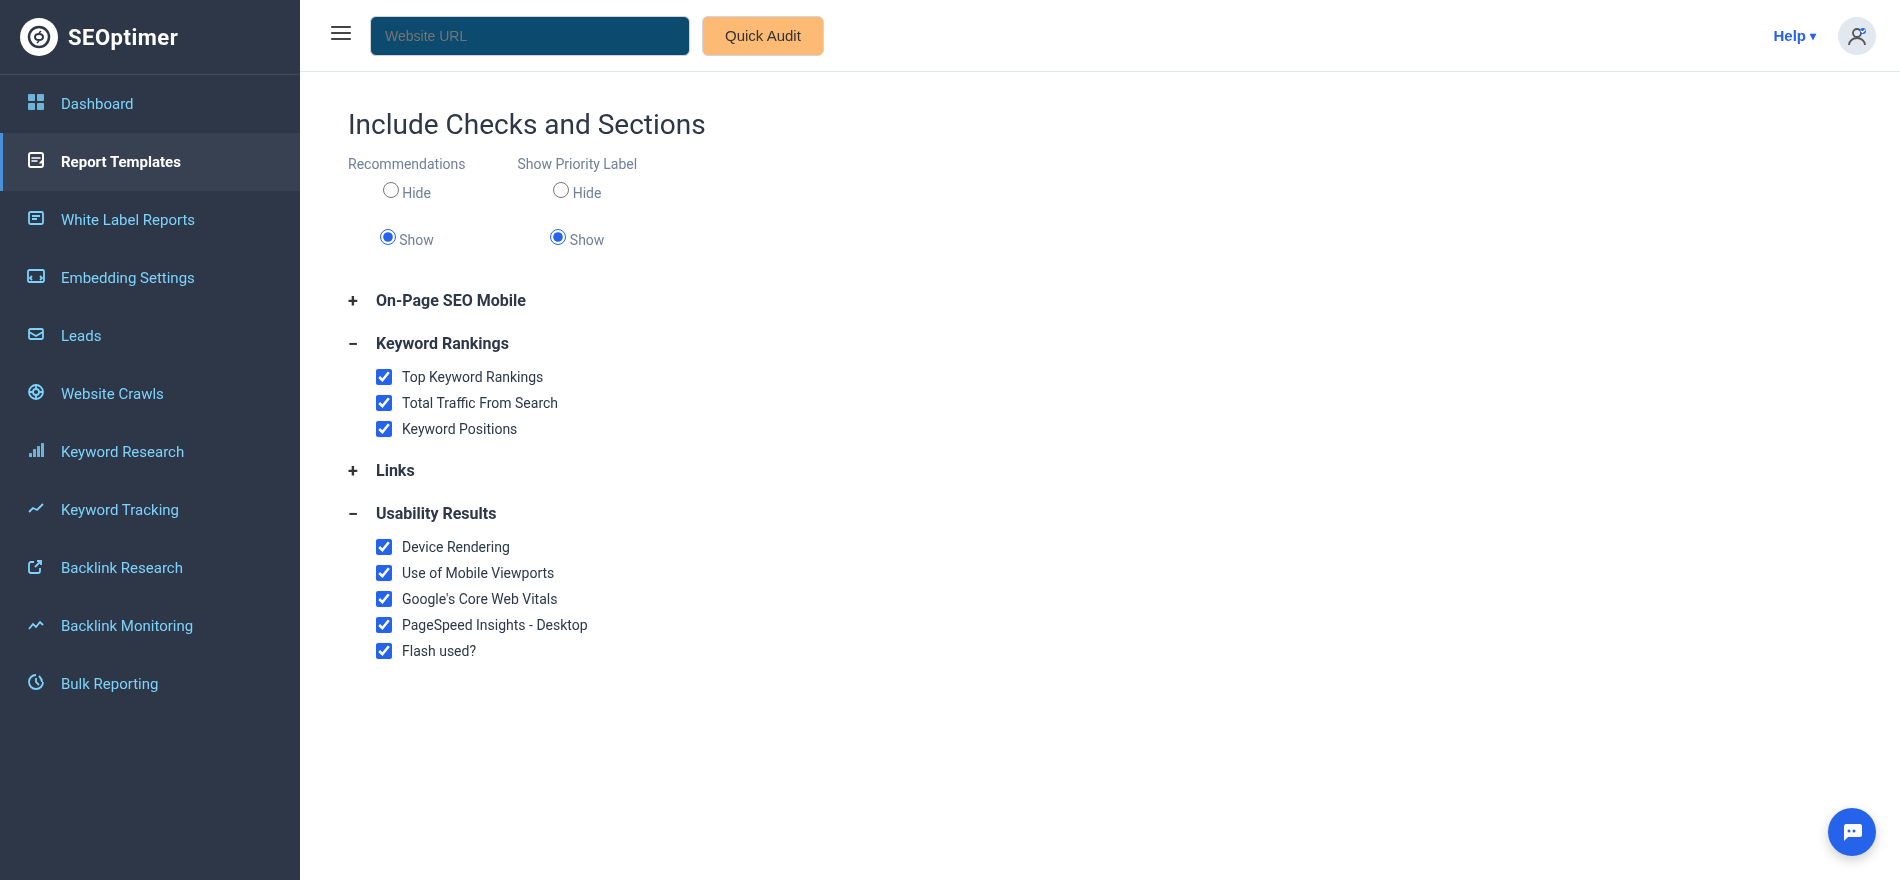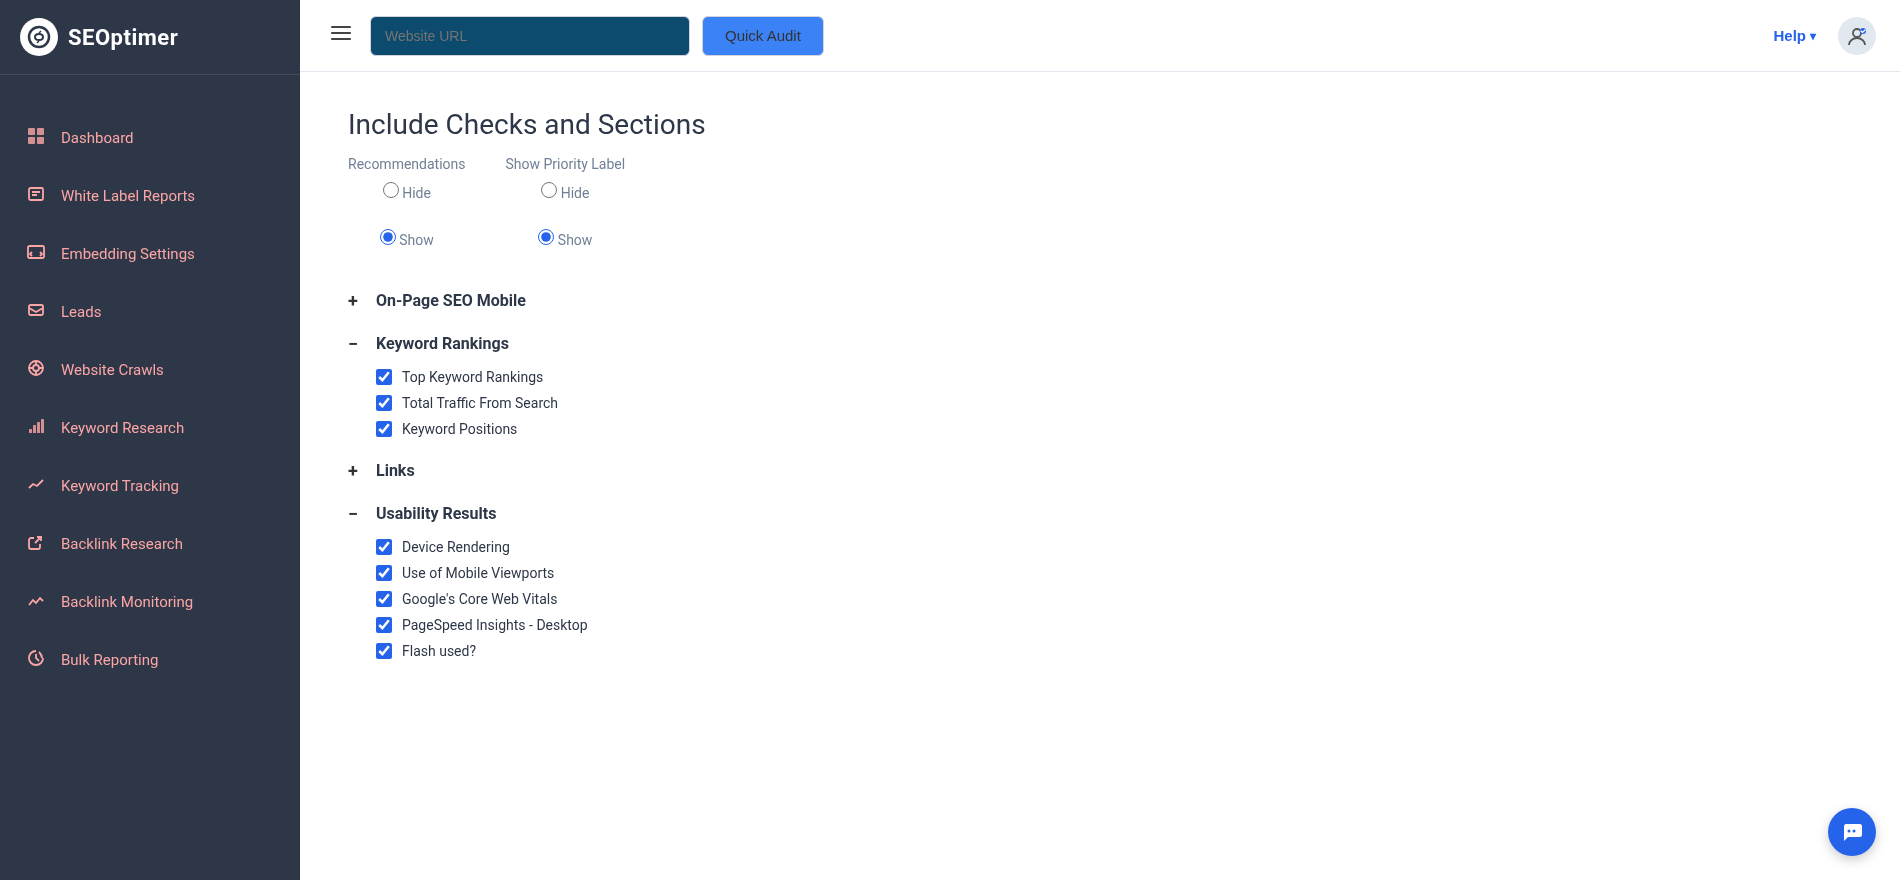--- a/index.html
+++ b/index.html
@@ -8,21 +8,20 @@
     
     #sidebar {
       width: 300px;
       min-width: 300px;
       background: #2d3748;
       color: #fff;
       display: flex;
       flex-direction: column;
       height: 100%;
       overflow-y: auto;
-      gap: 34px;
     }
     #sidebar-logo {
       display: flex;
       align-items: center;
       padding: 18px 20px;
       gap: 10px;
       border-bottom: 1px solid rgba(255,255,255,0.1);
     }
     .logo-icon {
       width: 38px;
@@ -37,21 +36,21 @@
       font-weight: 700;
       color: #fff;
       letter-spacing: 0.5px;
     }
     .nav-item {
       display: flex;
       align-items: center;
       padding: 18px 22px;
       gap: 14px;
       cursor: pointer;
-      color: #fca5a5;
+      color: #7dd3fc;
       font-size: 15px;
       border-left: 3px solid transparent;
       transition: background 0.15s;
     }
     .nav-item.active {
       color: #fff;
       font-weight: 700;
       border-left: 3px solid #4a90d9;
       background: rgba(255,255,255,0.05);
     }
@@ -96,21 +95,21 @@
       border-radius: 6px;
       padding: 0 14px;
       font-size: 14px;
       color: #999;
       background: #0c4a6e;
       outline: none;
     }
     .quick-audit-btn {
       height: 40px;
       padding: 0 22px;
-      background: #3b82f6;
+      background: #fdba74;
       border: 1px solid #d1d5db;
       border-radius: 6px;
       font-size: 15px;
       font-weight: 500;
       color: #333;
       cursor: pointer;
     }
     .header-spacer { flex: 1; }
     .help-btn {
       color: #2563eb;
@@ -143,21 +142,21 @@
     }
     .page-title {
       font-size: 28px;
       font-weight: 400;
       color: #2d3748;
       margin-bottom: 15px;
     }
 
     .options-row {
       display: flex;
-      gap: 40px;
+      gap: 52px;
       margin-bottom: 28px;
     }
     .option-group label {
       display: block;
       font-size: 14px;
       color: #718096;
       margin-bottom: 10px;
     }
     .radio-group {
       display: flex;
@@ -255,20 +254,30 @@
         <svg width="18" height="18" viewBox="0 0 18 18" fill="currentColor">
           <rect x="1" y="1" width="7" height="7" rx="1" opacity="0.8"></rect>
           <rect x="10" y="1" width="7" height="7" rx="1" opacity="0.8"></rect>
           <rect x="1" y="10" width="7" height="7" rx="1" opacity="0.8"></rect>
           <rect x="10" y="10" width="7" height="7" rx="1" opacity="0.8"></rect>
         </svg>
       </span>
       <span>Dashboard</span>
     </div>
 
+    <div class="nav-item active">
+      <span class="nav-icon">
+        <svg width="18" height="18" viewBox="0 0 18 18" fill="currentColor">
+          <rect x="2" y="2" width="14" height="14" rx="2" fill="none" stroke="currentColor" stroke-width="2"></rect>
+          <path d="M5 7 L13 7 M5 10 L10 10" stroke="currentColor" stroke-width="1.5" stroke-linecap="round"></path>
+          <path d="M13 12 L15 10 L16 13" stroke="currentColor" stroke-width="1.5" stroke-linecap="round"></path>
+        </svg>
+      </span>
+      <span>Report Templates</span>
+    </div>
 
     <div class="nav-item">
       <span class="nav-icon">
         <svg width="18" height="18" viewBox="0 0 18 18" fill="none" stroke="currentColor" stroke-width="1.8">
           <rect x="2" y="3" width="14" height="12" rx="1.5"></rect>
           <path d="M5 7h8 M5 10h5"></path>
         </svg>
       </span>
       <span>White Label Reports</span>
     </div>

